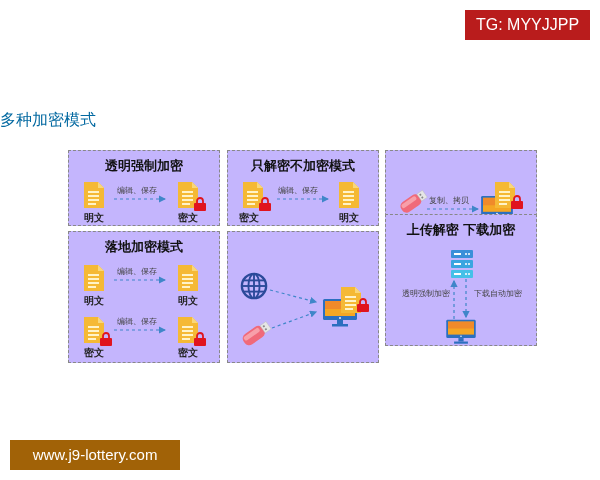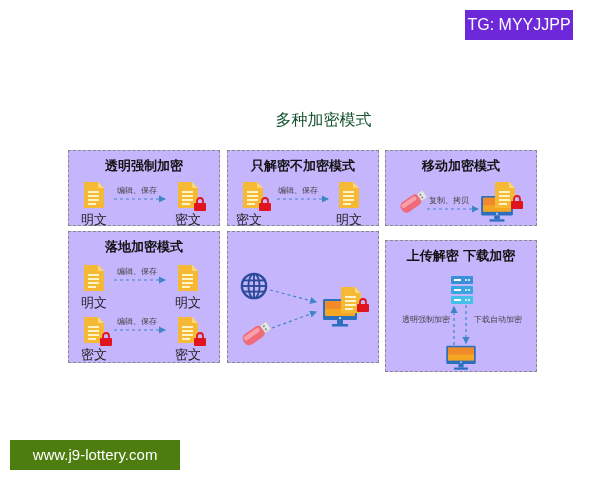--- a/index.html
+++ b/index.html
@@ -1,41 +1,41 @@
 <!DOCTYPE html>
 <html><head>
 <meta charset="utf-8">
 <style>
   * { box-sizing: border-box; margin: 0; padding: 0; }
   html, body { width: 600px; height: 480px; background: #ffffff; overflow: hidden; }
   body { position: relative; font-family: "DejaVu Sans", sans-serif; color: #222; }
 
   .watermark-top {
-    position: absolute; left: 465px; top: 10px; width: 108px; height: 30px;
-    background: #6d28d9; color: #fff; font-family: "Liberation Sans", sans-serif;
+    position: absolute; left: 465px; top: 10px; width: 125px; height: 30px;
+    background: #b91c1c; color: #fff; font-family: "Liberation Sans", sans-serif;
     font-size: 16px; line-height: 30px; text-align: center;
   }
   .watermark-bottom {
     position: absolute; left: 10px; top: 440px; width: 170px; height: 30px;
-    background: #4d7c0f; color: #fff; font-family: "Liberation Sans", sans-serif;
+    background: #a16207; color: #fff; font-family: "Liberation Sans", sans-serif;
     font-size: 15px; line-height: 30px; text-align: center;
   }
   .main-title {
-    position: absolute; left: 0; top: 110px; width: 600px; text-align: center;
-    font-size: 16px; color: #14532d; padding-left: 47px;
+    position: absolute; left: 0; top: 110px; width: 600px; text-align: left;
+    font-size: 16px; color: #0369a1;
   }
   .panel {
     position: absolute; border: 1px dashed #888; background: #c4b5fd;
   }
   .panel-title {
     position: absolute; left: 0; top: 6px; width: 100%; text-align: center;
     font-size: 13px; font-weight: bold; color: #111;
   }
   .abs { position: absolute; }
-  .lbl { position: absolute; font-size: 13px; font-weight: normal; color: #222; text-align: center; width: 30px; }
+  .lbl { position: absolute; font-size: 10px; font-weight: bold; color: #222; text-align: center; width: 30px; }
   .arrow-lbl { position: absolute; font-size: 8px; color: #444; white-space: nowrap; }
   .doc { position: absolute; width: 22px; height: 28px; }
   .lock { position: absolute; width: 14px; height: 14px; }
 </style>
 </head>
 <body>
 
 <svg width="0" height="0" style="position:absolute">
   <defs>
     <symbol id="sym-doc" viewBox="0 0 22 28">
@@ -131,21 +131,20 @@
   <svg class="abs" style="left:48px; top:44px;" width="56" height="8">
     <line x1="1" y1="4" x2="52" y2="4" stroke="#3f86c9" stroke-width="1.2" stroke-dasharray="3,3" marker-end="url(#arrowhead)"></line>
   </svg>
   <svg class="doc" style="left:110px; top:30px;">
       <use href="#sym-doc"></use>
     </svg>
   <div class="lbl" style="left:106px; top:60px;">明文</div>
 </div>
 
 <div class="panel" style="left:385px; top:150px; width:152px; height:76px;">
-  <div class="panel-title">移动加密模式</div>
   <svg class="abs" style="left:10px; top:38px;" width="34" height="26" viewBox="0 0 40 30">
       <use href="#sym-usb"></use>
     </svg>
   <div class="arrow-lbl" style="left:43px; top:44px;">复制、拷贝</div>
   <svg class="abs" style="left:40px; top:54px;" width="56" height="8">
     <line x1="1" y1="4" x2="52" y2="4" stroke="#3f86c9" stroke-width="1.2" stroke-dasharray="3,3" marker-end="url(#arrowhead)"></line>
   </svg>
   <svg class="abs" style="left:94px; top:44px;" width="34" height="28" viewBox="0 0 36 30">
       <use href="#sym-monitor"></use>
     </svg>
@@ -208,21 +207,21 @@
       <use href="#sym-monitor"></use>
     </svg>
   <svg class="doc" style="left:112px; top:54px;">
       <use href="#sym-doc"></use>
     </svg>
   <svg class="lock" style="left:128px; top:66px;">
       <use href="#sym-lock"></use>
     </svg>
 </div>
 
-<div class="panel" style="left:385px; top:240px; width:152px; height:132px;">
+<div class="panel" style="left:385px; top:214px; width:152px; height:132px;">
   <div class="panel-title">上传解密 下载加密</div>
   <svg class="abs" style="left:64px; top:34px;" width="24" height="30" viewBox="0 0 24 30">
       <use href="#sym-server"></use>
     </svg>
   <svg class="abs" style="left:60px; top:62px;" width="30" height="44">
     <line x1="8" y1="42" x2="8" y2="4" stroke="#3f86c9" stroke-width="1.2" stroke-dasharray="3,3" marker-end="url(#arrowhead)"></line>
     <line x1="20" y1="2" x2="20" y2="40" stroke="#3f86c9" stroke-width="1.2" stroke-dasharray="3,3" marker-end="url(#arrowhead)"></line>
   </svg>
   <div class="arrow-lbl" style="left:16px; top:73px;">透明强制加密</div>
   <div class="arrow-lbl" style="left:88px; top:73px;">下载自动加密</div>

